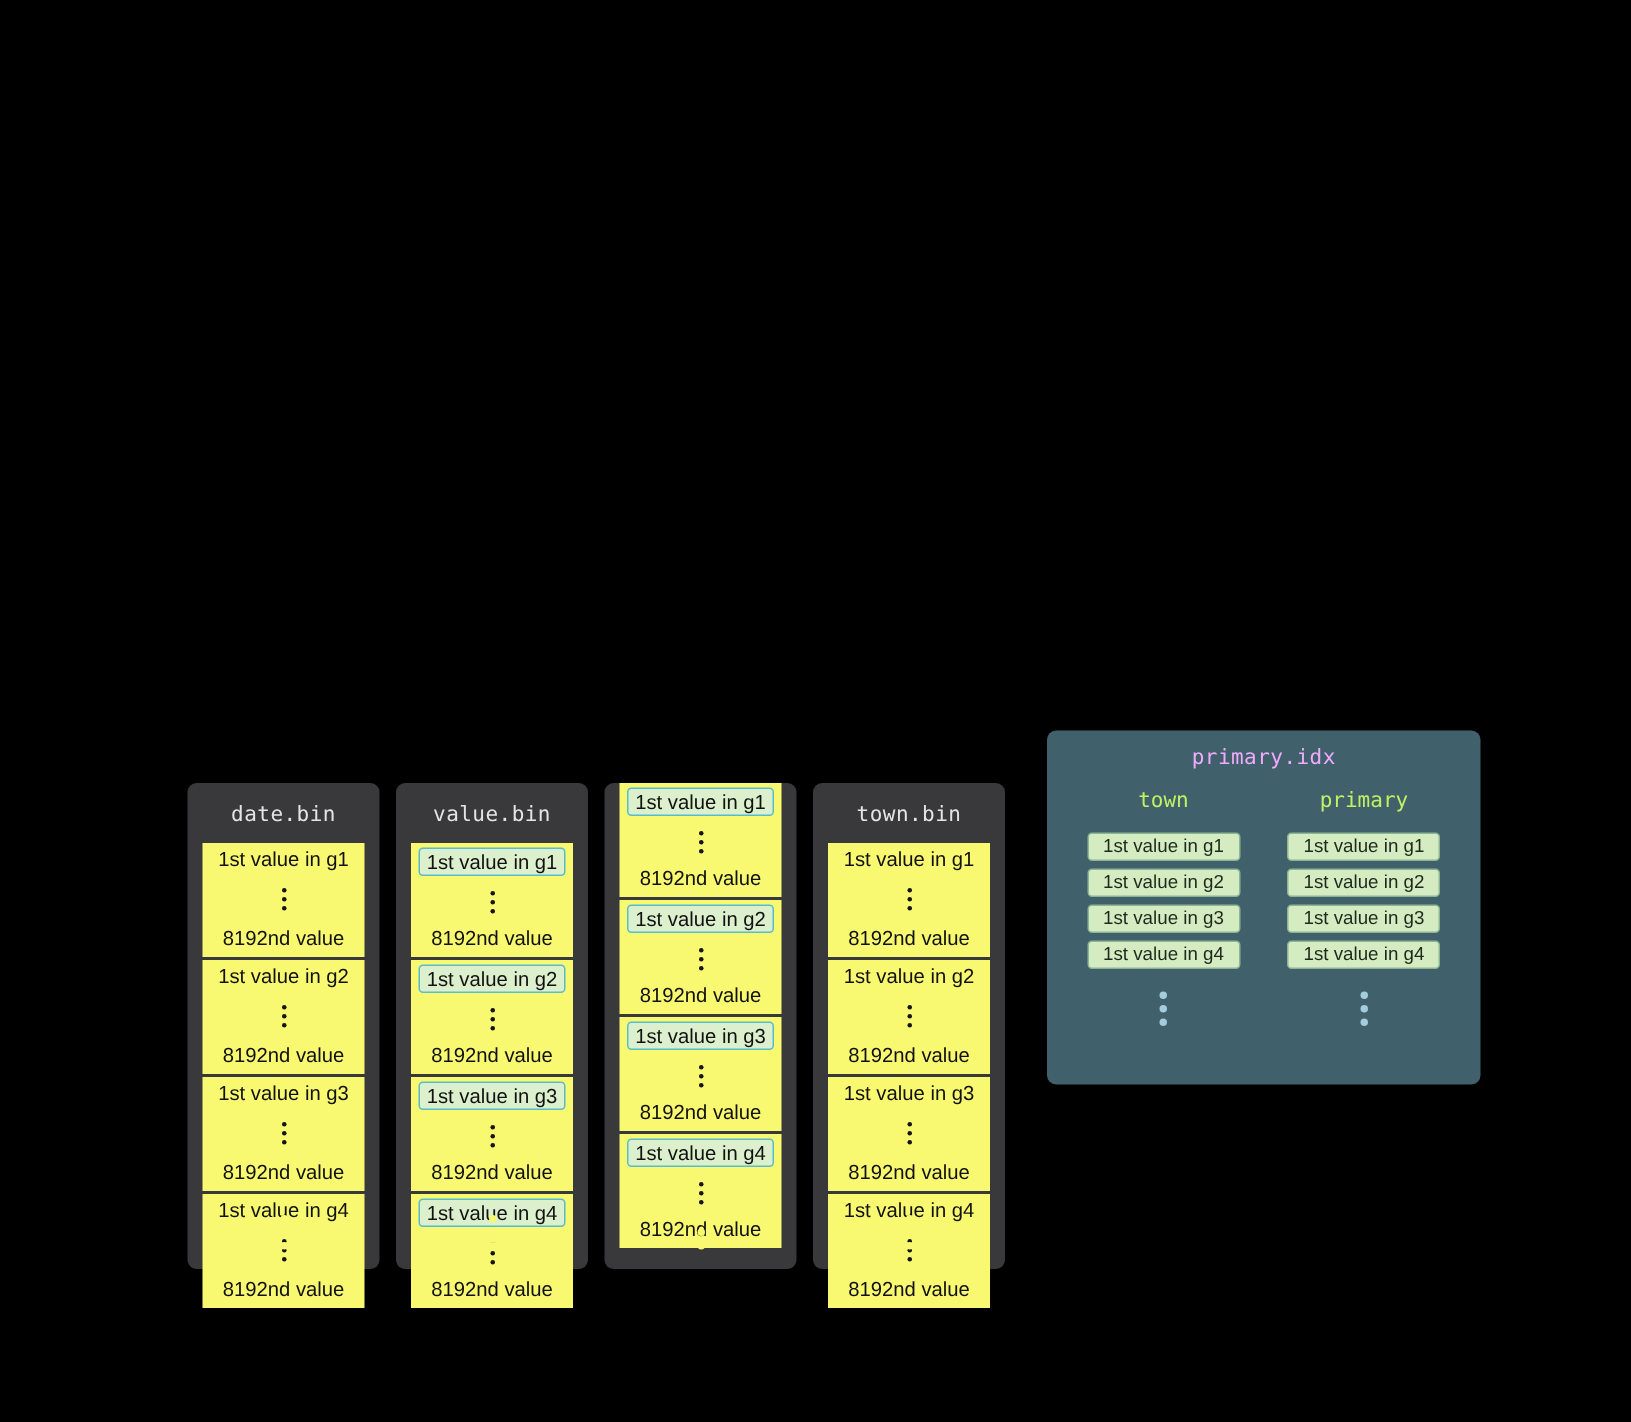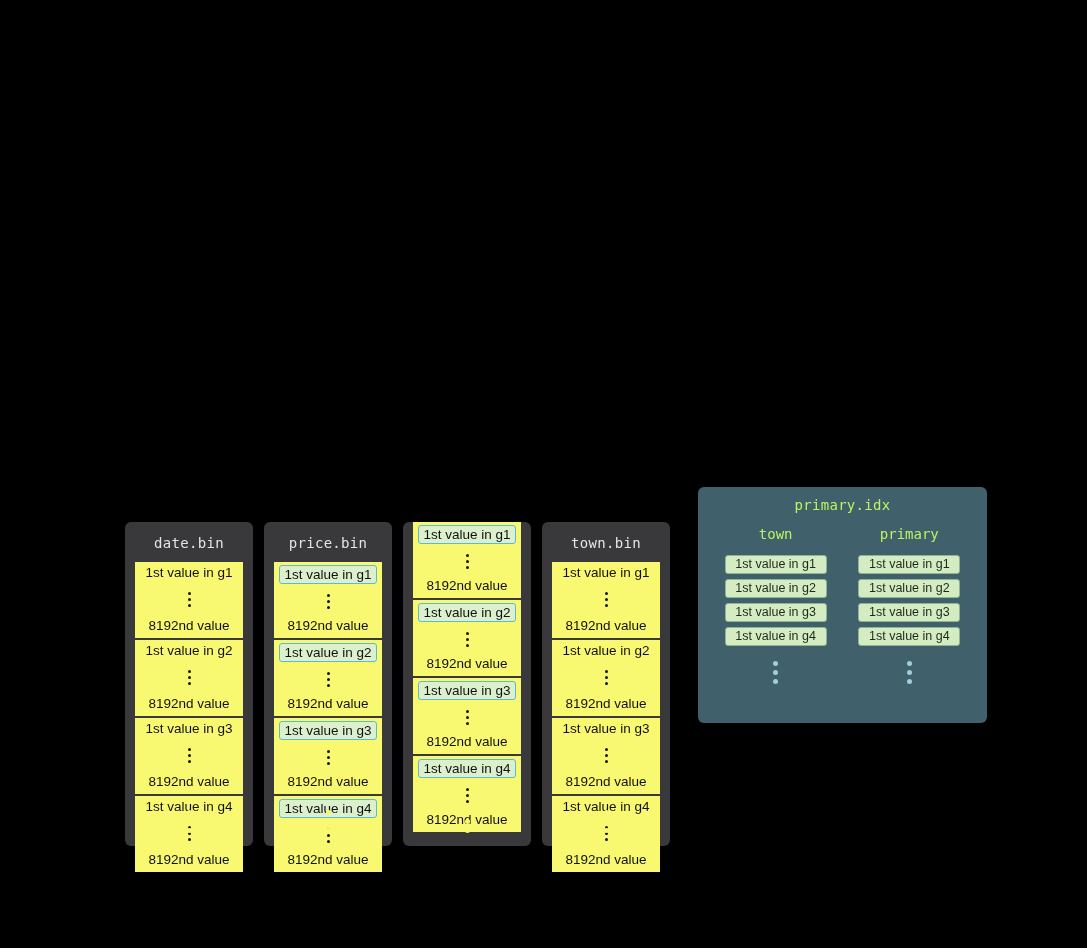--- a/index.html
+++ b/index.html
@@ -77,21 +77,21 @@
     position: absolute;
     left: 698px; top: 487px;
     width: 289px; height: 236px;
     background: #40606b;
     border-radius: 6px;
     box-shadow: 0 3px 10px rgba(0,0,0,.75);
   }
   .idx-title {
     margin-top: 10px;
     text-align: center;
-    color: #bef264;
+    color: #f0abfc;
     font-family: "DejaVu Sans Mono", "Liberation Mono", monospace;
     font-size: 14px;
     letter-spacing: .3px;
   }
   .idx-cols {
     margin-top: 13px;
     display: flex;
     justify-content: space-evenly;
   }
   .idx-col { width: 112px; display: flex; flex-direction: column; align-items: center; }
@@ -166,21 +166,21 @@
       </div>
     </div>
     <div class="coldots">
         <i></i>
         <i></i>
         <i></i>
       </div>
   </div>
 
   <div class="bin-col c1 hl">
-    <div class="bin-header">price.bin</div>
+    <div class="bin-header">value.bin</div>
     <div class="granules">
       <div class="granule">
         <div class="gfirst">1st value in g1</div>
         <div class="gdots">
             <i></i>
             <i></i>
             <i></i>
           </div>
         <div class="glast">8192nd value</div>
       </div>

